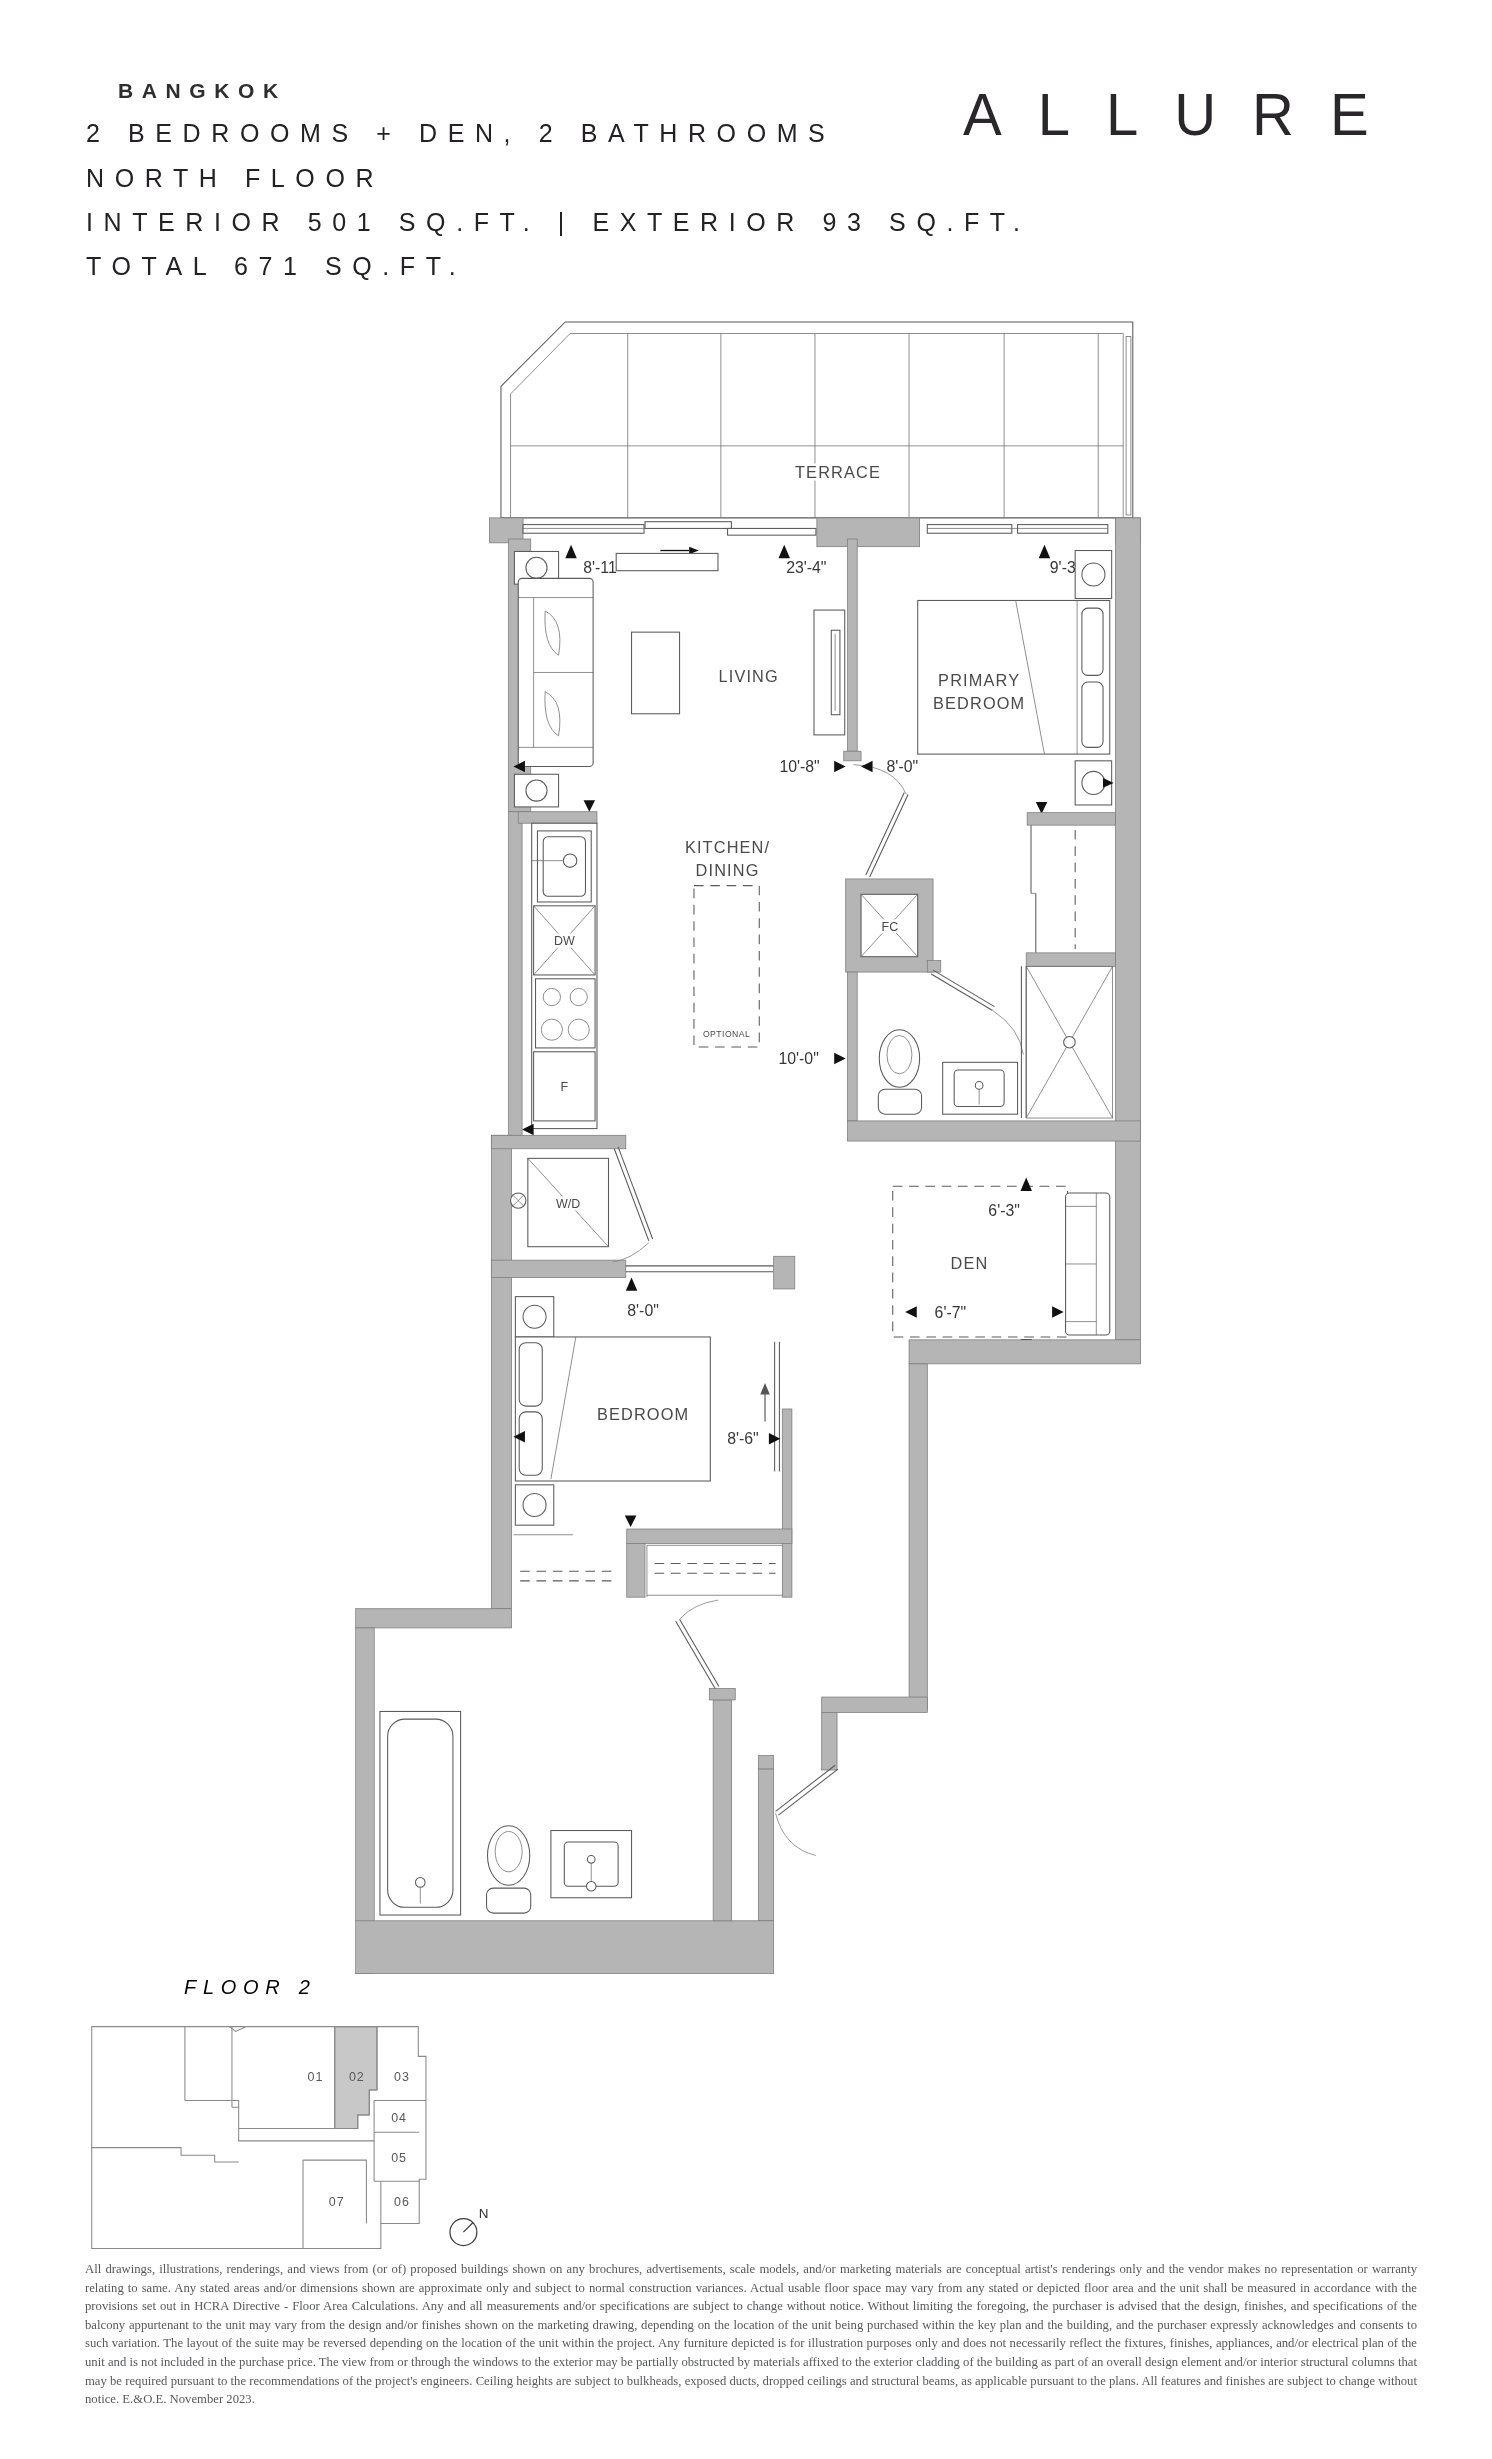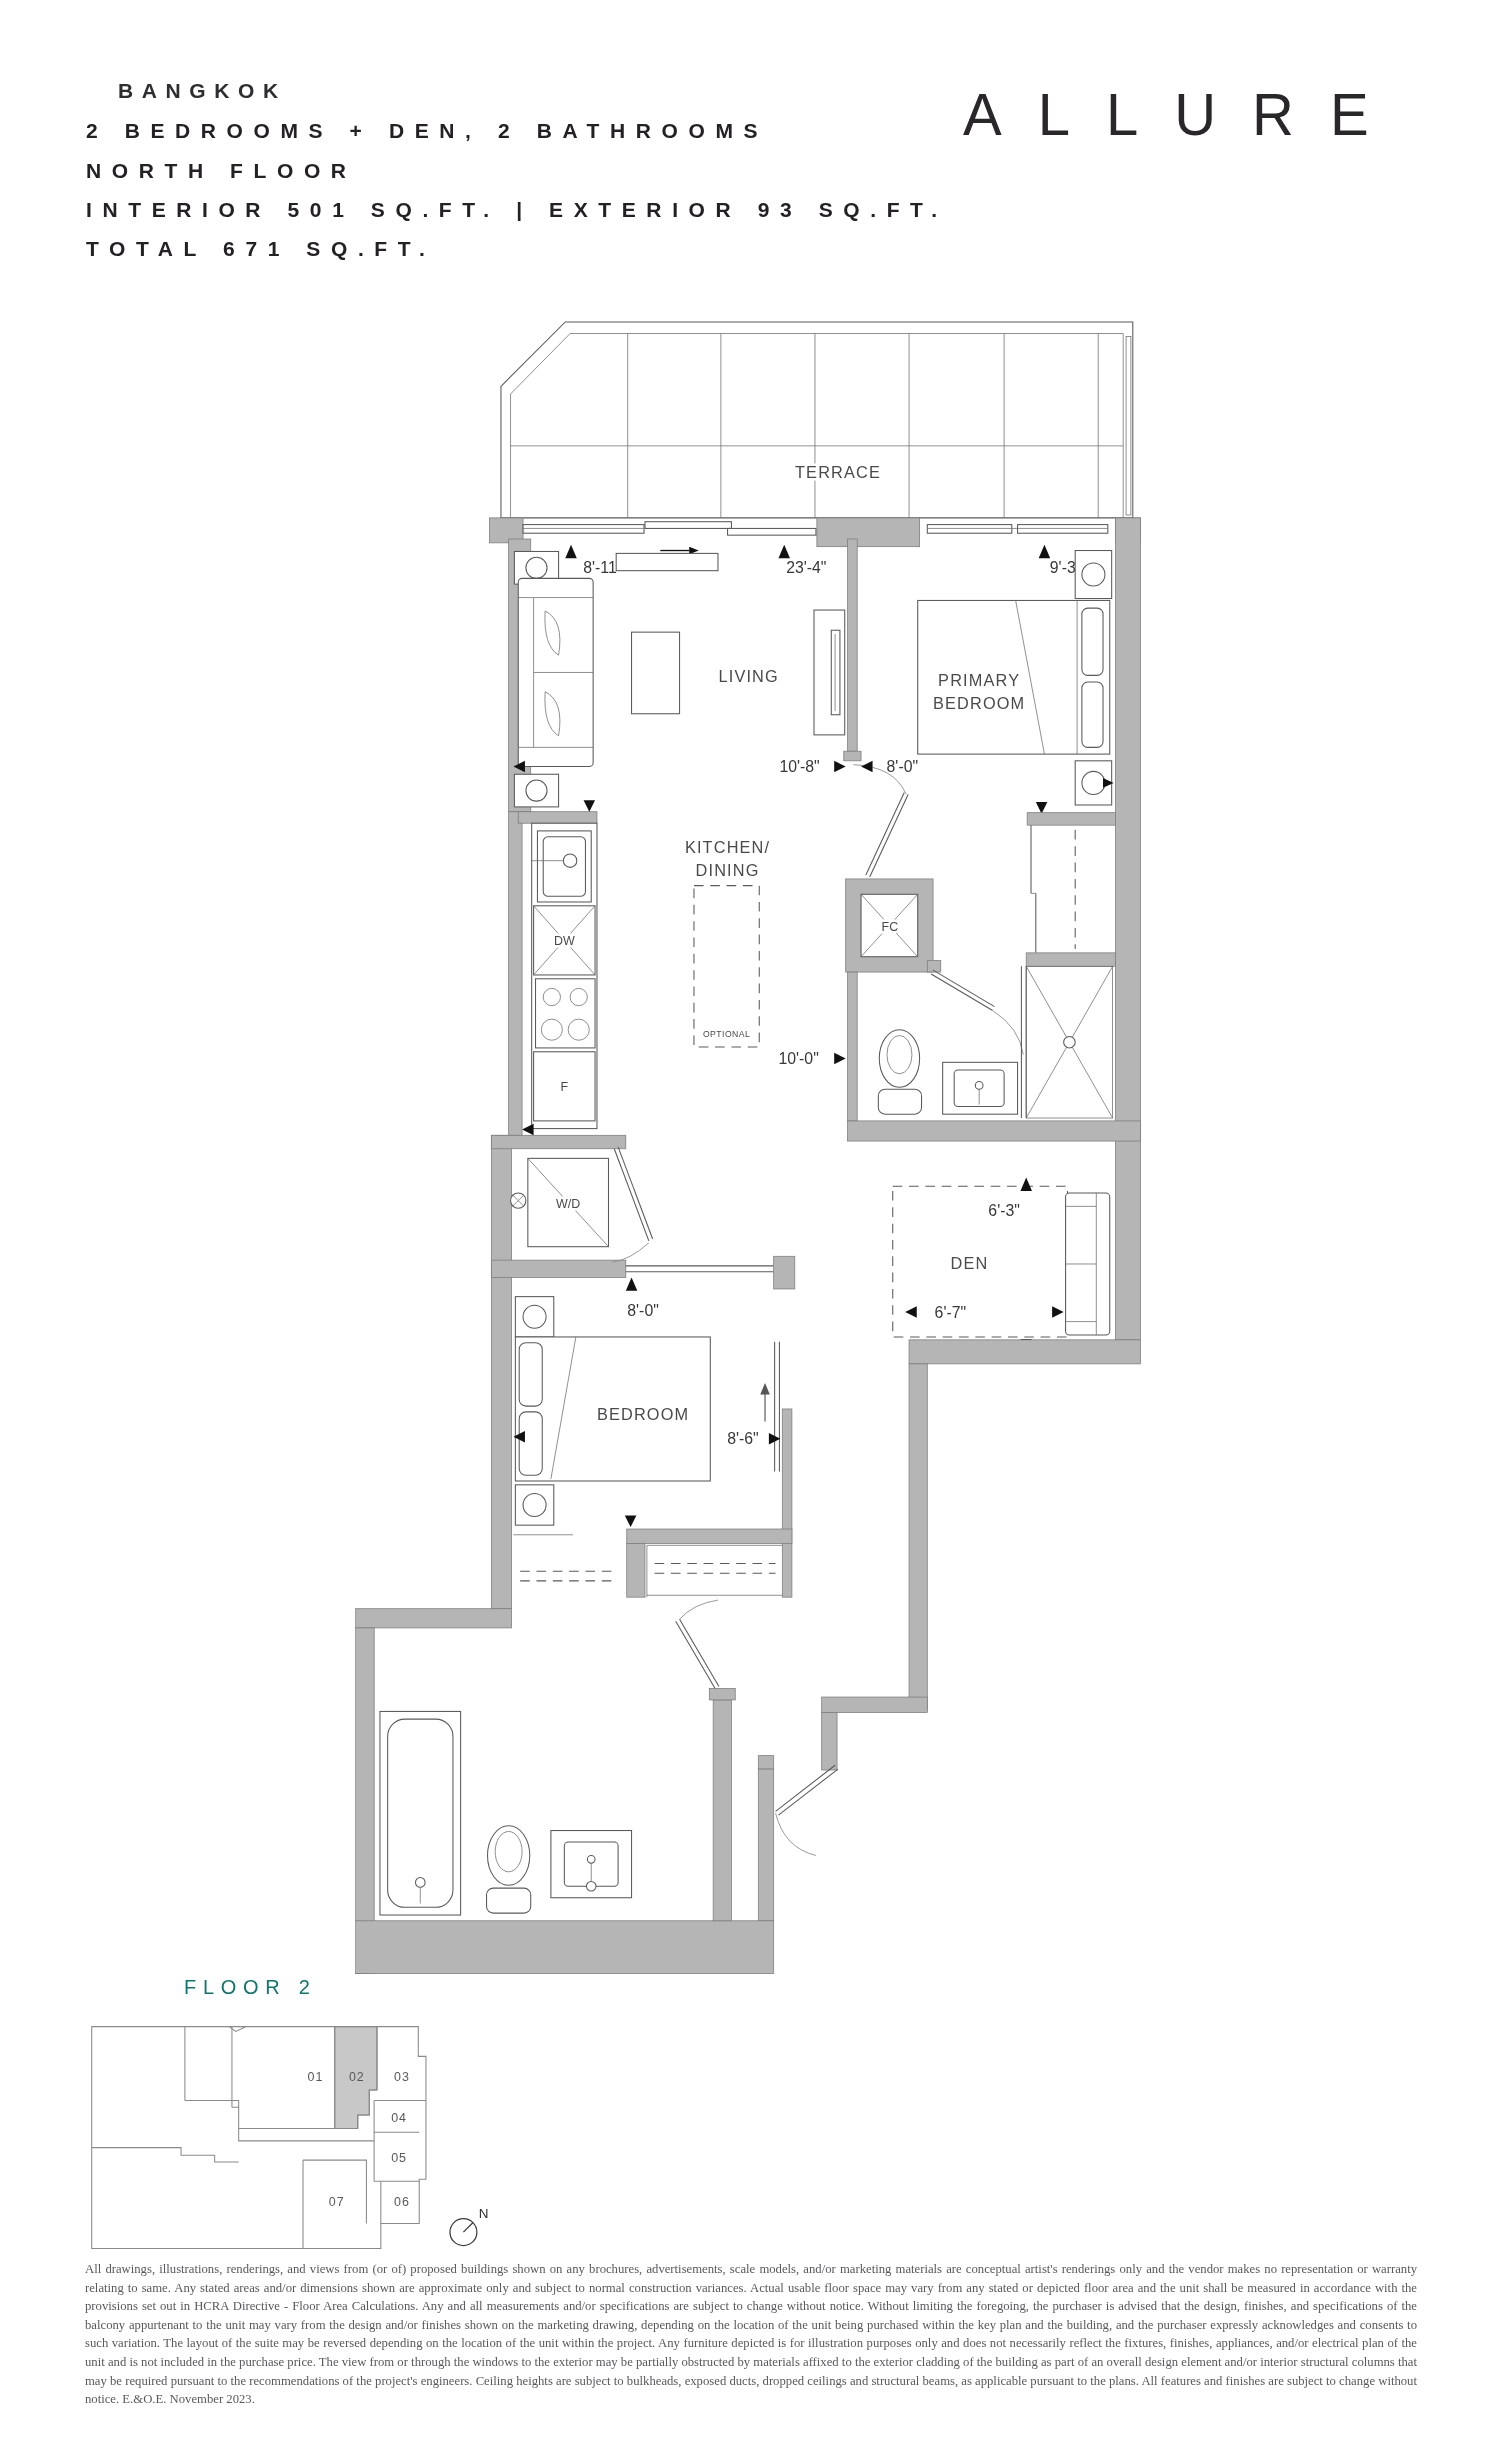--- a/index.html
+++ b/index.html
@@ -4,28 +4,28 @@
 <style>
   * { margin:0; padding:0; box-sizing:border-box; }
   html,body { background:#ffffff; }
   body {
     width:1493px; height:2459px; position:relative;
     font-family:"Liberation Sans", sans-serif;
     color:#2e2d2f; overflow:hidden;
   }
   .header { position:absolute; left:86px; top:79px; }
   .unit-name { font-size:21px; font-weight:bold; letter-spacing:8.6px; margin-bottom:16.3px;margin-left:32px; }
-  .hline { font-size:21px; font-weight:700; letter-spacing:10.6px; margin-bottom:15.4px; color:#232124; }
+  .hline { font-size:25px; font-weight:400; letter-spacing:10.6px; margin-bottom:15.4px; color:#232124; }
   .brand {
     position:absolute; left:963px; top:81px;
     font-size:58px; font-weight:100; letter-spacing:36px; color:#29272a;
     transform:scaleY(1.02);
   }
   .plan-wrap { position:absolute; left:355px; top:317px; width:797px; height:1724px; }
-  .keyplan-title { position:absolute; left:184px; top:1976px; font-size:20px; letter-spacing:6.7px; color:#0f766e; }
+  .keyplan-title { position:absolute; left:184px; top:1976px; font-size:20px; letter-spacing:6.7px; color:#000000;font-style:italic; }
   .keyplan-wrap { position:absolute; left:85px; top:2016px; width:413px; height:245px; }
   .footer {
     position:absolute; left:85px; top:2260px; width:1332px;
     font-size:12.7px; line-height:18.6px; color:#58595b; text-align:justify;font-family:Liberation Serif, serif;
   }
   svg text { font-family:"Liberation Sans", sans-serif; }
   .room-lbl { font-size:17px; fill:#4a4a4c; letter-spacing:1.2px; }
   .dim-lbl  { font-size:16.5px; fill:#38373a; }
   .sm-lbl   { font-size:13px; fill:#4a4a4c; }
   .xs-lbl   { font-size:9px; fill:#4a4a4c; letter-spacing:0.5px; }

